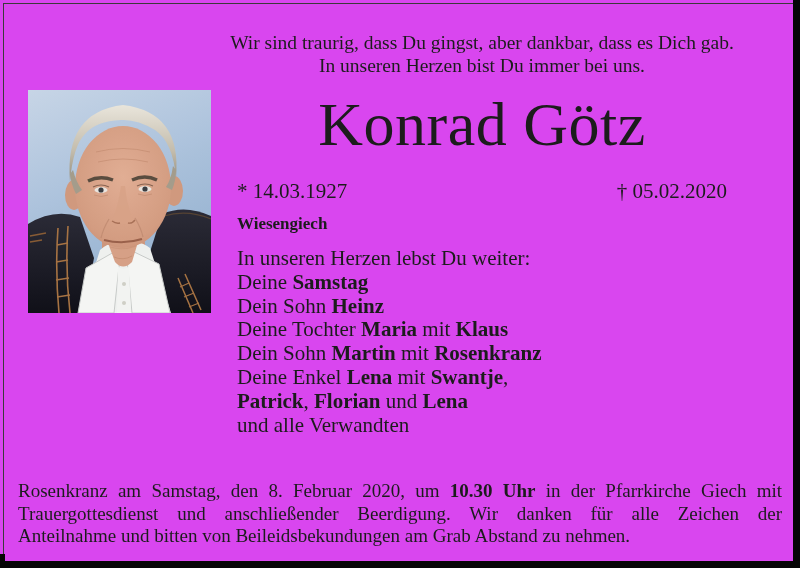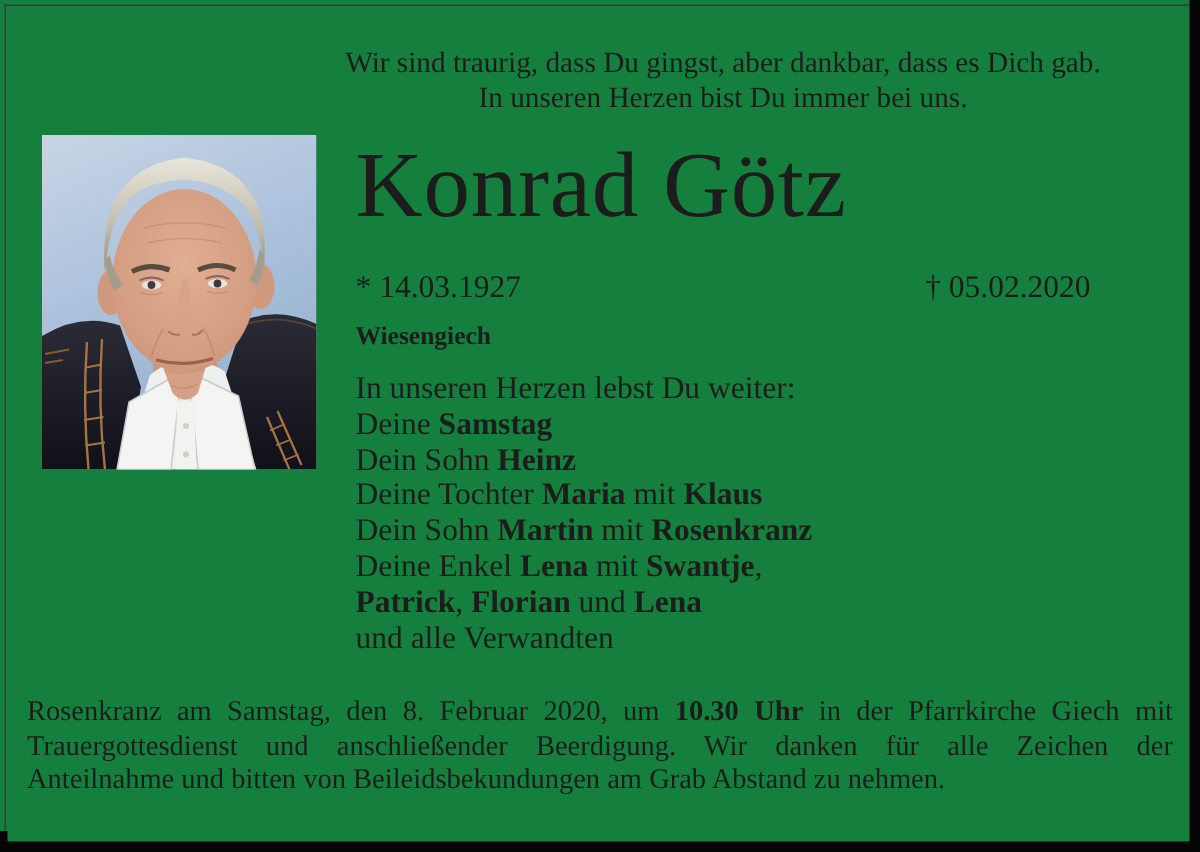--- a/index.html
+++ b/index.html
@@ -1,37 +1,37 @@
 <!DOCTYPE html>
 <html><head>
 <meta charset="utf-8">
 <style>
   html,body{margin:0;padding:0;background:#ffffff;}
   .page{
-    position:relative;width:800px;height:568px;background:#15803d;overflow:hidden;
+    position:relative;width:800px;height:568px;background:#d946ef;overflow:hidden;
     font-family:"Liberation Serif","DejaVu Serif",serif;color:#1c1c1c;
   }
   
   .edge-top{position:absolute;left:3px;top:3px;width:790px;height:1px;background:#3a3a3a;}
   .edge-left{position:absolute;left:3px;top:3px;width:1px;height:558px;background:#3a3a3a;}
   .bar-right{position:absolute;right:0;top:0;width:7px;height:568px;background:#050505;}
   .bar-bottom{position:absolute;left:0;bottom:0;width:800px;height:7px;background:#050505;}
   .corner-sq{position:absolute;left:0;top:554px;width:5px;height:14px;background:#050505;}
 
   .quote{position:absolute;left:130px;top:31px;width:704px;text-align:center;
          font-size:19.5px;line-height:23px;}
   .quote{width:704px;left:130px;}
-  .name{position:absolute;left:237px;top:92px;width:490px;margin:0;text-align:left;
+  .name{position:absolute;left:237px;top:92px;width:490px;margin:0;text-align:center;
         font-size:62px;line-height:64px;font-weight:400;letter-spacing:0.5px;}
   .dates{position:absolute;left:237px;top:180px;width:490px;display:flex;
          justify-content:space-between;font-size:21px;line-height:22px;}
   .place{position:absolute;left:237px;top:212px;font-size:17px;font-weight:700;line-height:24px;}
   .mourners{position:absolute;left:237px;top:247px;width:470px;
             font-size:21px;line-height:23.8px;}
-  .footer{position:absolute;left:18px;top:464px;width:764px;font-size:19px;line-height:22.6px;}
+  .footer{position:absolute;left:18px;top:480px;width:764px;font-size:19px;line-height:22.6px;}
   .jline{text-align:justify;text-align-last:justify;}
   b{font-weight:700;}
 
   .photo{position:absolute;left:28px;top:90px;width:183px;height:223px;}
   .photo svg{display:block;filter:blur(0.35px) saturate(0.95);}
 </style>
 </head>
 <body>
 
 <div class="page">

